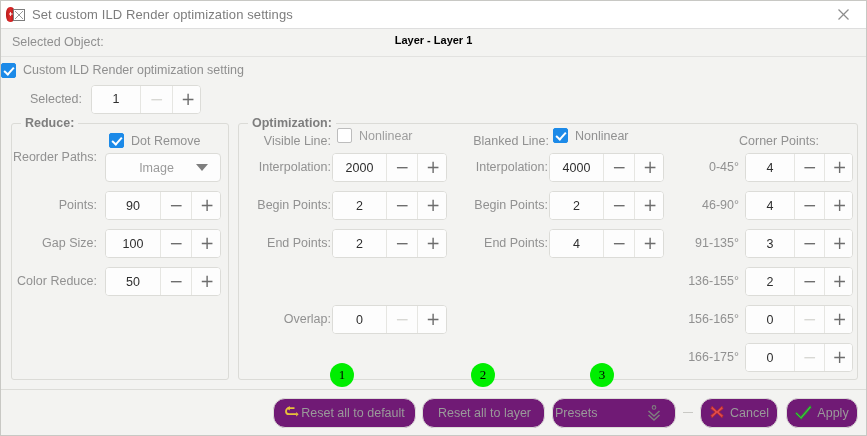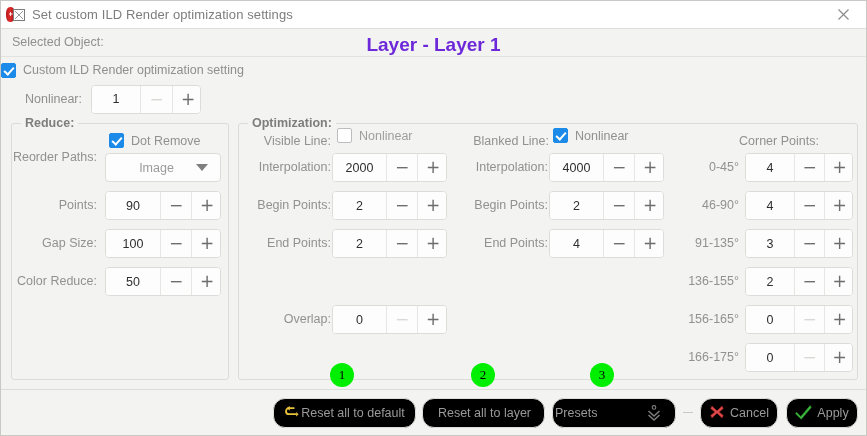--- a/index.html
+++ b/index.html
@@ -60,21 +60,21 @@
   .selected-strip{
     height:27px;flex:0 0 27px;position:relative;
     border-bottom:1px solid #e2e2e0;
     background:#f3f3f1;
   }
   .selected-strip .sel-label{
     position:absolute;left:11px;top:6px;font-size:12.5px;color:#8f8f8f;
   }
   .selected-strip .sel-value{
     position:absolute;left:0;right:0;top:5px;text-align:center;
-    font-size:19px;font-weight:bold;color:#6d28d9;
+    font-size:11px;font-weight:bold;color:#000000;
   }
   
   .custom-row{
     height:26px;flex:0 0 26px;display:flex;align-items:center;padding-left:0;
   }
   .custom-row .lbl{font-size:12.5px;color:#8f8f8f;margin-left:7px;}
   
   .projector-row{
     height:32px;flex:0 0 32px;display:flex;align-items:center;padding-left:9px;
   }
@@ -138,21 +138,21 @@
     width:0;height:0;border-left:6px solid transparent;border-right:6px solid transparent;
     border-top:7px solid #7e7e7e;margin-right:12px;
   }
   
   .footer{
     flex:0 0 auto;height:45px;border-top:1px solid #dcdcd8;
     position:relative;background:#f3f3f1;
   }
   .fbtn{
     position:absolute;top:8px;height:30px;box-sizing:border-box;
-    background:#000000;border:1px solid #dcdcd8;border-radius:12px;
+    background:#701a75;border:1px solid #dcdcd8;border-radius:12px;
     display:flex;align-items:center;justify-content:center;
     font-size:12.5px;color:#9a9a9a;cursor:default;
   }
   .fbtn .txt{margin-left:2px;}
   .sep-dash{
     position:absolute;top:22px;width:10px;height:1px;background:#c9c9c5;
   }
   
   .marker{
     position:absolute;width:24px;height:24px;border-radius:50%;
@@ -186,21 +186,21 @@
     <div class="sel-label">Selected Object:</div>
     <div class="sel-value">Layer - Layer 1</div>
   </div>
 
   <div class="custom-row">
     <span class="cb on"></span>
     <span class="lbl">Custom ILD Render optimization setting</span>
   </div>
 
   <div class="projector-row">
-    <span class="lbl">Nonlinear:</span>
+    <span class="lbl">Selected:</span>
     <div class="spin" style="width:110px;">
       <div class="val" style="width:48px;">1</div>
       <div class="btn dis" style="width:31px;">−</div>
       <div class="btn" style="width:30px;">+</div>
     </div>
   </div>
 
   <div class="body">
 
     <div class="groupbox" style="left:10px;top:8px;width:216px;height:255px;">

